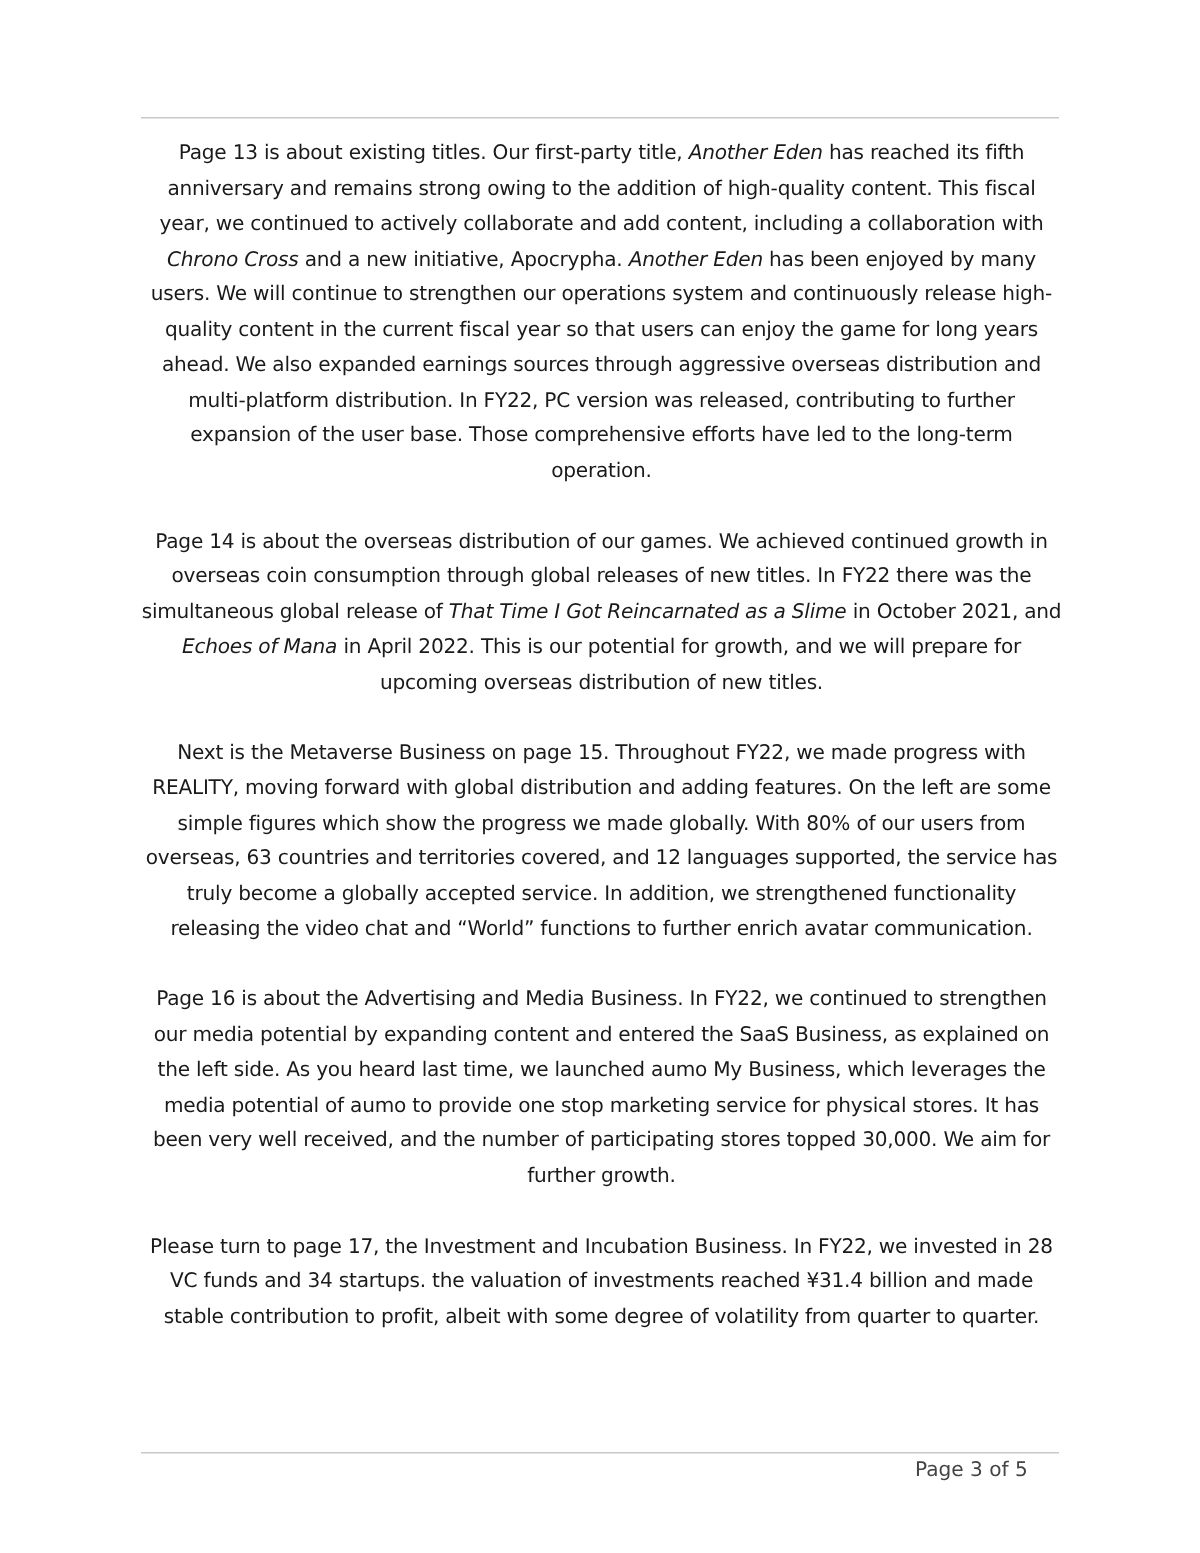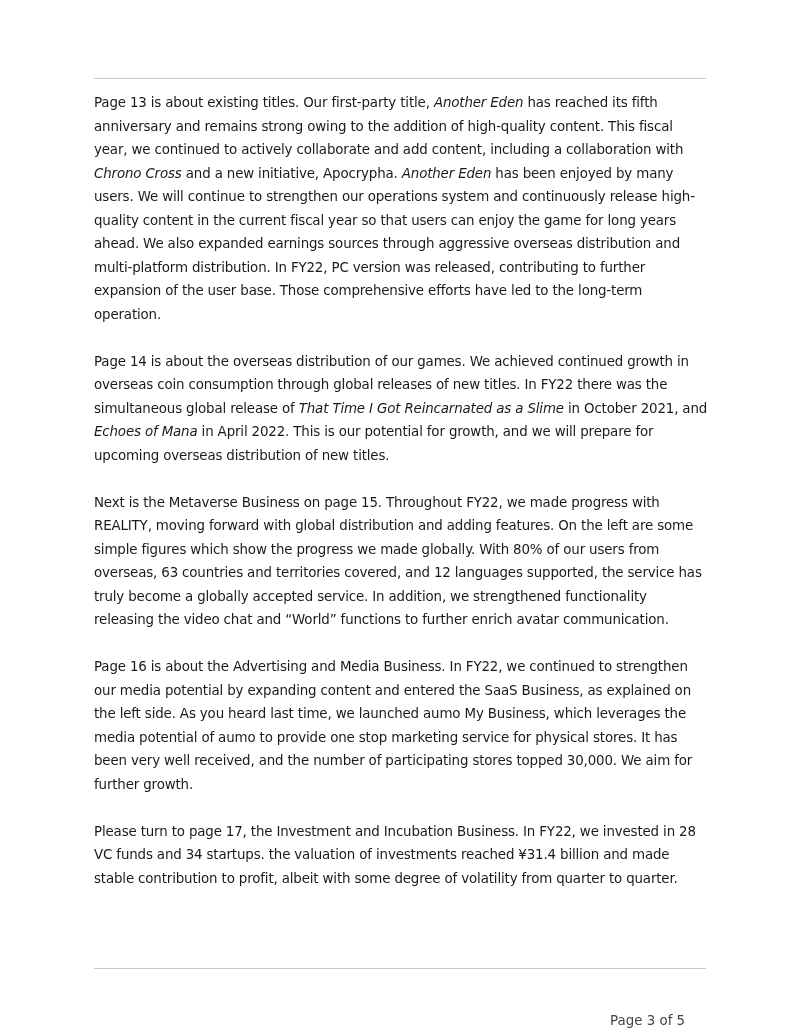--- a/index.html
+++ b/index.html
@@ -28,32 +28,32 @@
     position: absolute;
     left: 94px;
     top: 91px;
     width: 614px;
     font-size: 13.4px;
     line-height: 23.5px;
     letter-spacing: -0.15px;
   }
   .content p {
     margin: 0 0 23.5px 0;
+    text-align: center;
   }
   .content em {
     font-style: italic;
   }
   .footer {
     position: absolute;
     top: 971px;
     left: 610px;
     font-size: 13.4px;
     line-height: 20px;
     color: #444444;
-    margin-top: 40px;
   }
 </style>
 </head>
 <body>
 
 <div class="rule rule-top"></div>
 
 <div class="content">
   <p>
     <span>Page 13 is about existing titles. Our first-party title, </span><em>Another Eden</em><span> has reached its fifth anniversary and remains strong owing to the addition of high-quality content. This fiscal year, we continued to actively collaborate and add content, including a collaboration with </span><em>Chrono Cross</em><span> and a new initiative, Apocrypha. </span><em>Another Eden</em><span> has been enjoyed by many users. We will continue to strengthen our operations system and continuously release high-quality content in the current fiscal year so that users can enjoy the game for long years ahead. We also expanded earnings sources through aggressive overseas distribution and multi-platform distribution. In FY22, PC version was released, contributing to further expansion of the user base. Those comprehensive efforts have led to the long-term operation.</span>

